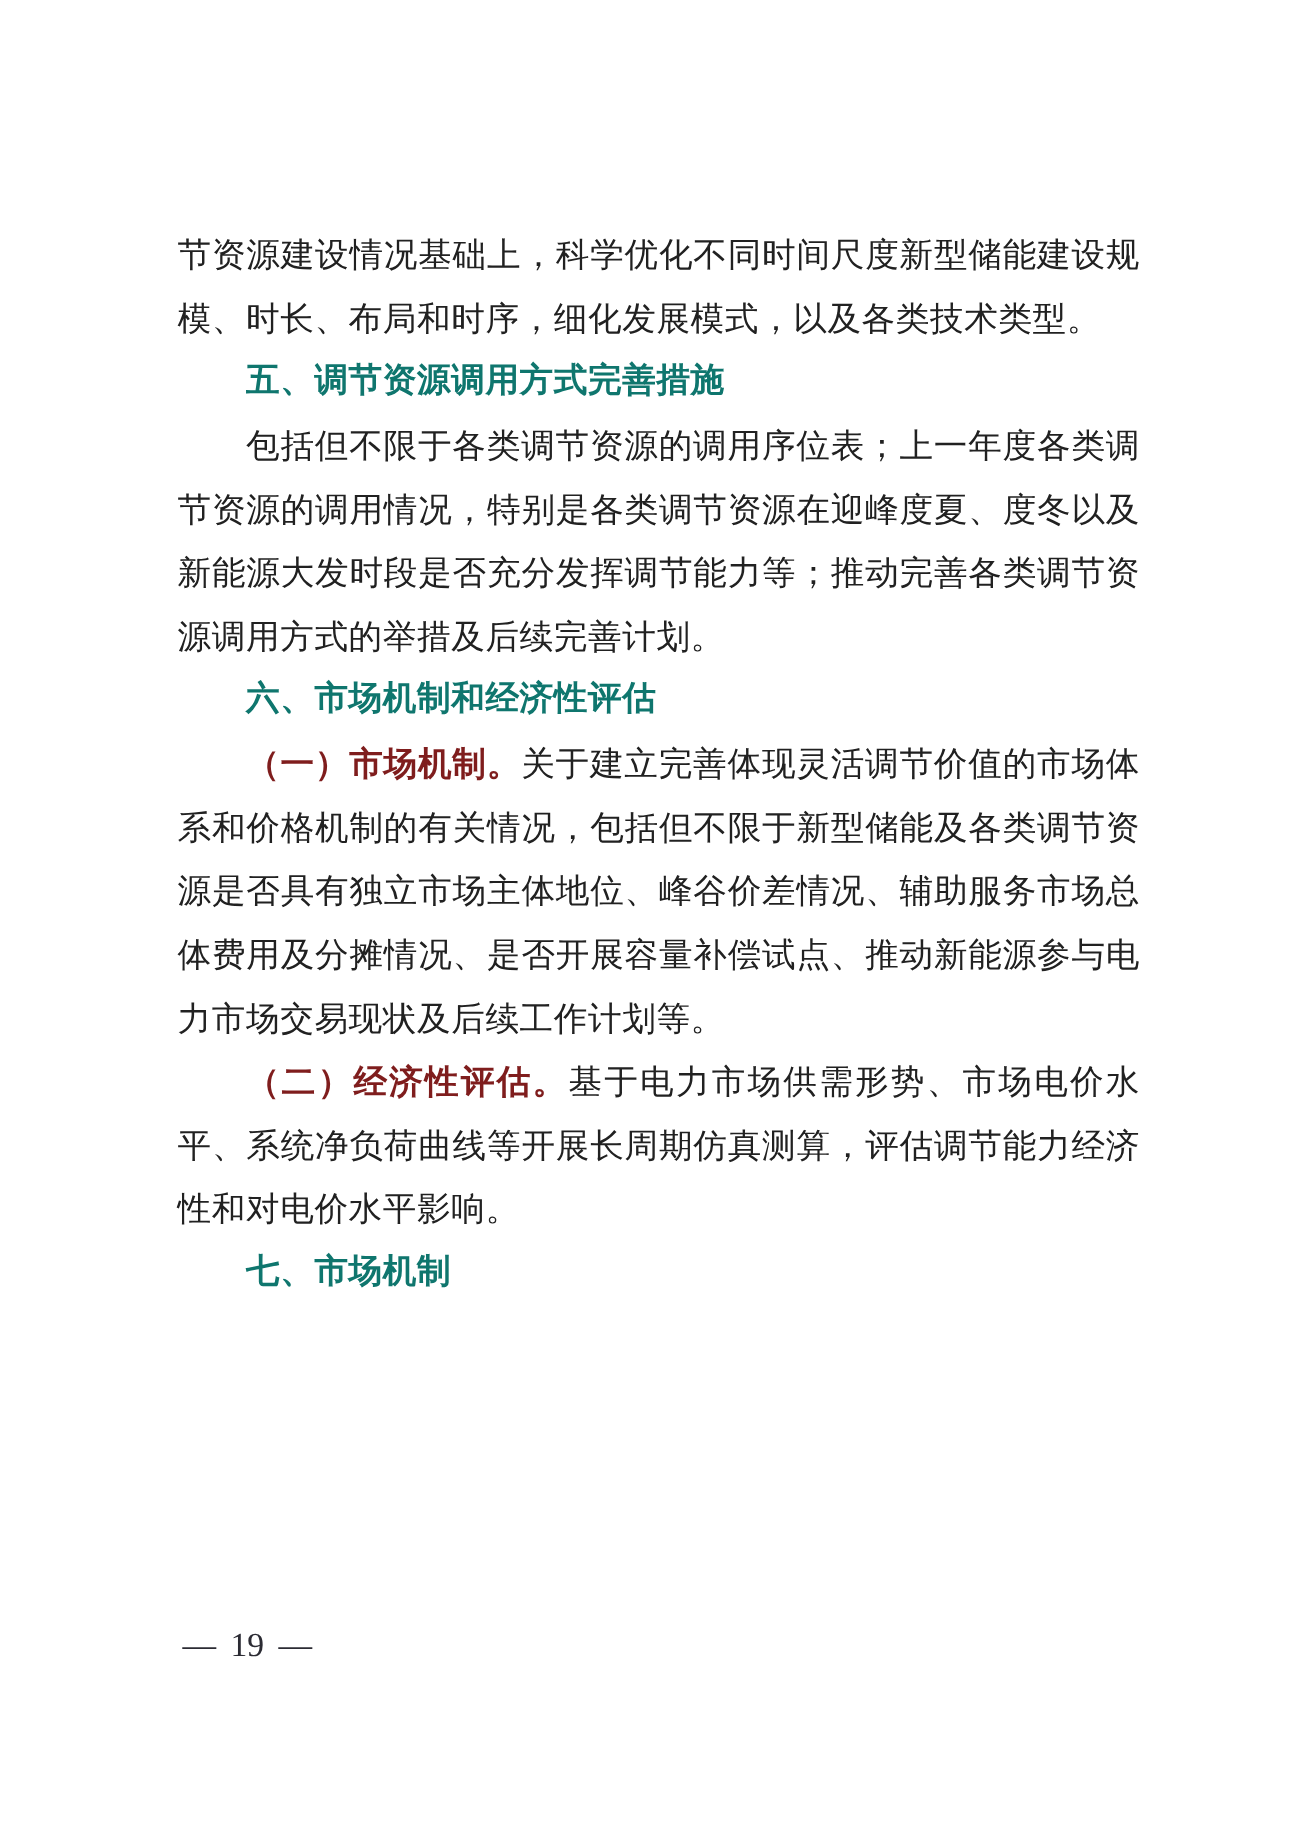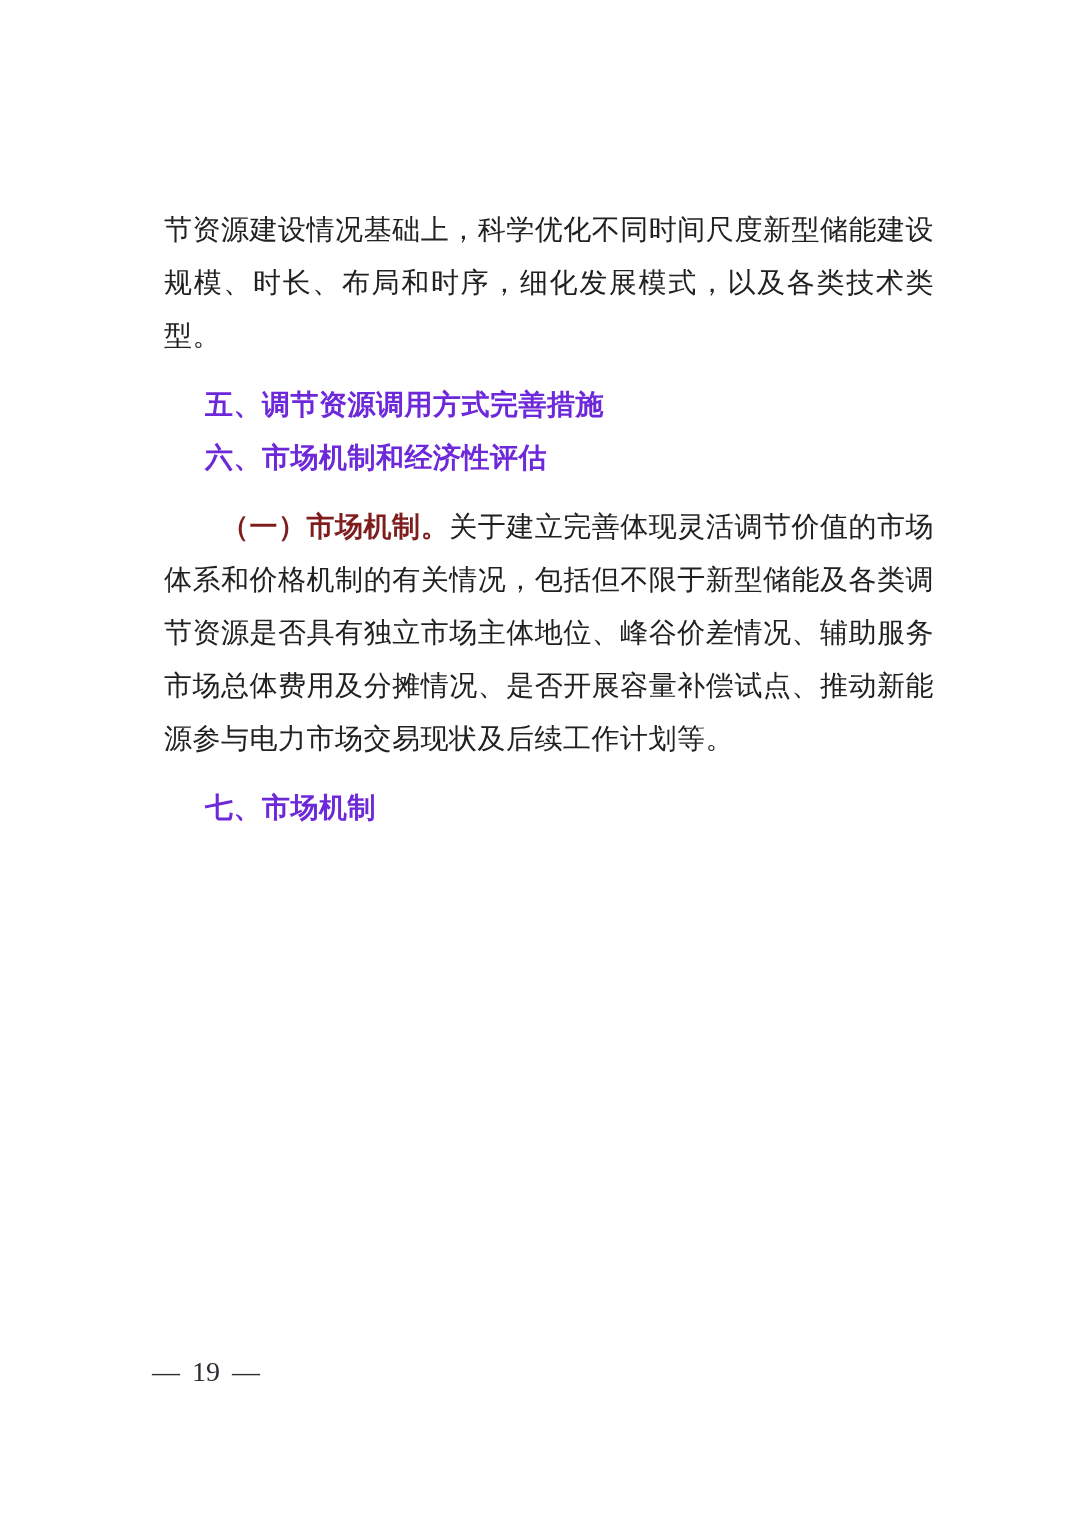--- a/index.html
+++ b/index.html
@@ -16,38 +16,38 @@
     font-family: "Liberation Serif", "DejaVu Serif", serif;
     color: #212121;
   }
   .content {
     position: absolute;
     left: 148px;
     top: 187px;
     width: 802px;
   }
   .body-par {
-    margin: 16px;
+    margin: 0;
     font-size: 28px;
     line-height: 53px;
     text-align: justify;
     text-justify: inter-character;
     letter-spacing: 0.5px;
     color: #212121;
   }
   .indent {
     text-indent: 57px;
   }
   .sec-heading {
     margin: 0;
     font-size: 28px;
     line-height: 53px;
     font-weight: 700;
-    font-family: Liberation Sans, sans-serif;
-    color: #6d28d9;
+    font-family: Liberation Mono, monospace;
+    color: #0f766e;
     text-indent: 57px;
     letter-spacing: 0.5px;
   }
   .lead {
     font-weight: 700;
     color: #7f1d1d;
   }
   .footer {
     position: absolute;
     left: 152px;
@@ -65,25 +65,27 @@
 </head>
 <body>
 
 <div class="page">
   <div class="content">
 
     <p class="body-par">节资源建设情况基础上，科学优化不同时间尺度新型储能建设规模、时长、布局和时序，细化发展模式，以及各类技术类型。</p>
 
     <h2 class="sec-heading">五、调节资源调用方式完善措施</h2>
 
+    <p class="body-par indent">包括但不限于各类调节资源的调用序位表；上一年度各类调节资源的调用情况，特别是各类调节资源在迎峰度夏、度冬以及新能源大发时段是否充分发挥调节能力等；推动完善各类调节资源调用方式的举措及后续完善计划。</p>
 
     <h2 class="sec-heading">六、市场机制和经济性评估</h2>
 
     <p class="body-par indent"><span class="lead">（一）市场机制。</span><span>关于建立完善体现灵活调节价值的市场体系和价格机制的有关情况，包括但不限于新型储能及各类调节资源是否具有独立市场主体地位、峰谷价差情况、辅助服务市场总体费用及分摊情况、是否开展容量补偿试点、推动新能源参与电力市场交易现状及后续工作计划等。</span></p>
 
+    <p class="body-par indent"><span class="lead">（二）经济性评估。</span><span>基于电力市场供需形势、市场电价水平、系统净负荷曲线等开展长周期仿真测算，评估调节能力经济性和对电价水平影响。</span></p>
 
     <h2 class="sec-heading">七、市场机制</h2>
 
 
   </div>
 
   <div class="footer">
     <span>—</span>
     <span>19</span>
     <span>—</span>

